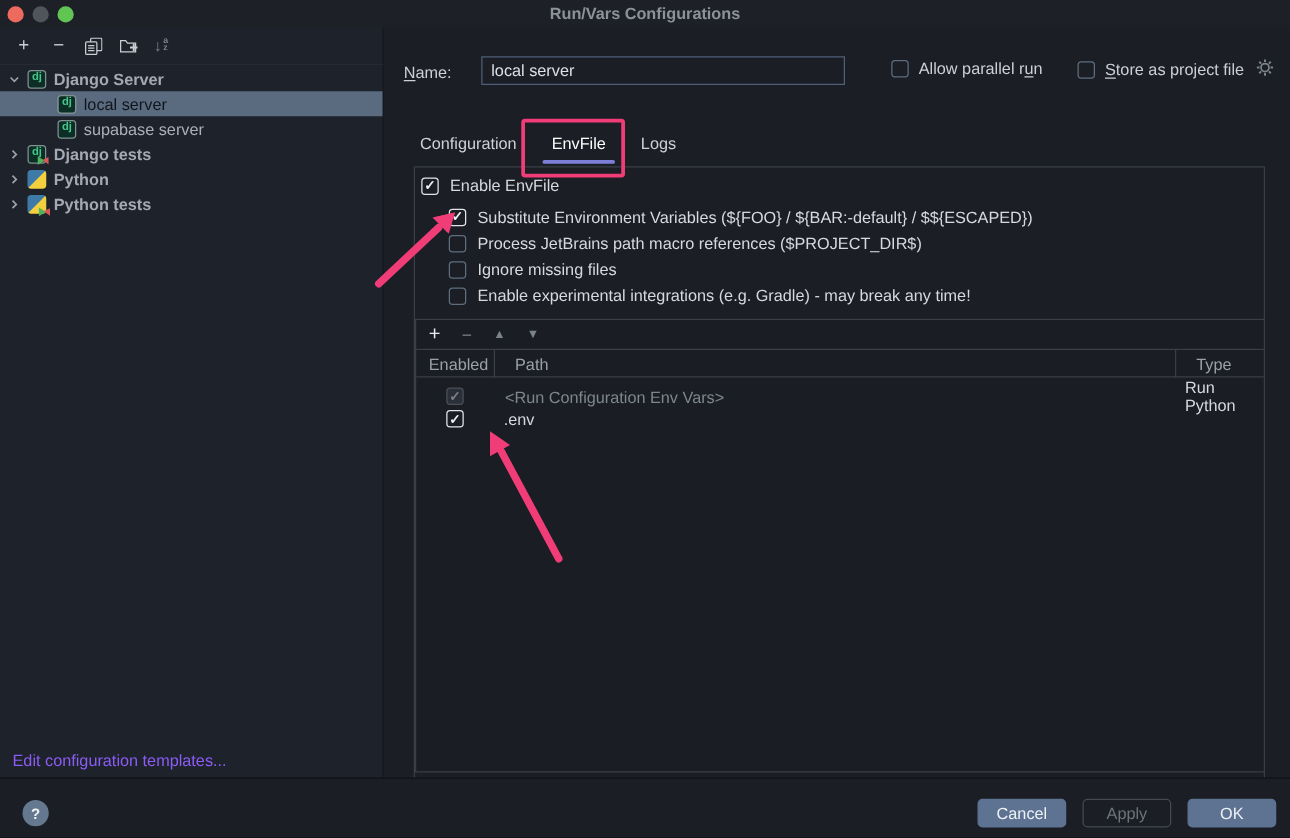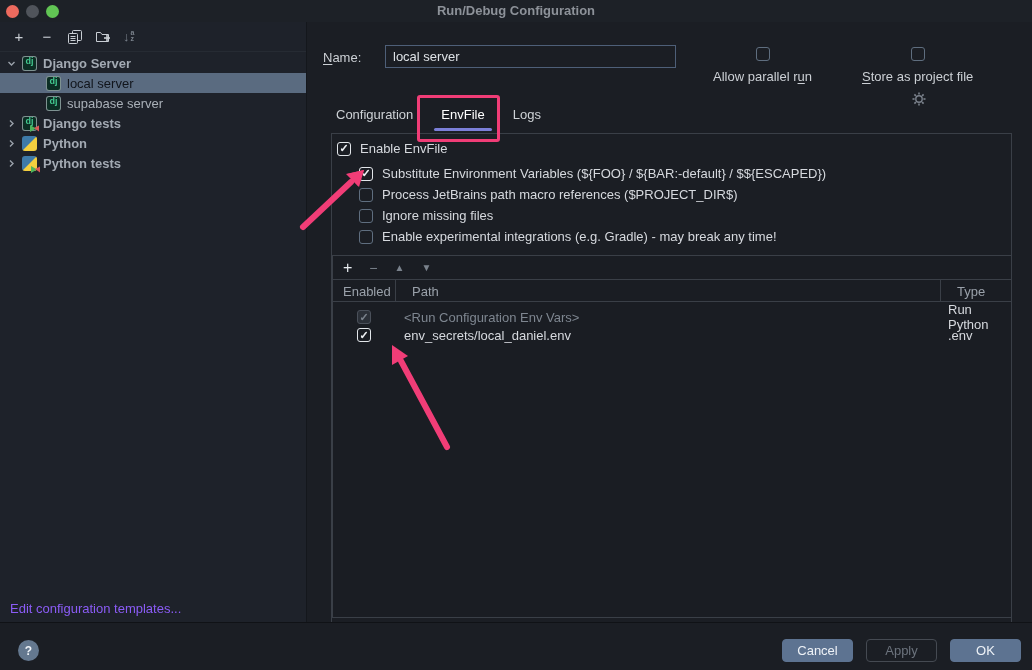--- a/index.html
+++ b/index.html
@@ -39,21 +39,21 @@
   
   .lbl { color:#ccd0d5; }
   .mn { text-decoration:underline; text-underline-offset:2px; }
   #name-label { position:absolute; left:323px; top:50px; }
   #name-input { position:absolute; left:385px; top:45px; width:291px; height:23px; background:#1b1e24; border:1px solid #4e5f78; color:#dde1e5; font:13px "Liberation Sans",sans-serif; padding:0 7px; outline:none; }
   .cbx { width:14px; height:14px; flex:0 0 14px; border:1.5px solid #5f6e7f; border-radius:3px; display:inline-flex; align-items:center; justify-content:center; font-size:11px; font-weight:bold; color:transparent; cursor:default; }
   .cbx.checked { border-color:#e2e6ea; color:#eef1f4; }
   .cbx.checked::after { content:"✓"; }
   .cbx.disabled { border-color:#4a505a; background:#2b3038; color:#7a828c; }
   .cbx.disabled::after { content:"✓"; }
-  .hl-check { position:absolute; display:flex; align-items:center; gap:8px;flex-direction:column; }
+  .hl-check { position:absolute; display:flex; align-items:center; gap:8px; }
   #allow-parallel { left:713px; top:47px; }
   #store-file { left:862px; top:47px; }
   .gear { color:#7b828c; margin-left:2px; }
   
   .tabs { position:absolute; left:336px; top:107px; display:flex; gap:28px; }
   .tab { color:#ced2d6; position:relative; padding-bottom:9px; cursor:pointer; }
   .tab.active { color:#ffffff; }
   .tab.active::after { content:""; position:absolute; left:-7px; right:-7px; bottom:0; height:3px; background:#7b7fd8; border-radius:2px; }
   .anno-rect { position:absolute; left:417px; top:95px; width:83px; height:47px; border:3.5px solid #f13d77; border-radius:3px; z-index:40; pointer-events:none; }
   
@@ -88,21 +88,21 @@
 <body>
 
 <div id="app">
 
   <div class="titlebar">
     <div class="lights">
       <div class="light red"></div>
       <div class="light gray"></div>
       <div class="light green"></div>
     </div>
-    <div class="win-title">Run/Debug Configuration</div>
+    <div class="win-title">Run/Vars Configurations</div>
   </div>
 
   <div class="sidebar">
     <div class="side-toolbar">
       <span class="tb-ic">+</span>
       <span class="tb-ic">−</span>
       <span class="tb-ic">
         <svg width="14" height="14" viewBox="0 0 14 14">
             <rect x="4.5" y="0.5" width="9" height="10" rx="1" fill="none" stroke="#c9ced4"></rect>
             <rect x="0.5" y="3.5" width="9" height="10" rx="1" fill="#1e222a" stroke="#c9ced4"></rect>
@@ -260,21 +260,20 @@
       <div class="cell-en">
           <span class="cbx disabled"></span>
         </div>
       <div class="cell-path">&lt;Run Configuration Env Vars&gt;</div>
       <div class="cell-type">Run Python</div>
     </div>
     <div class="t-grid t-row">
       <div class="cell-en">
           <span class="cbx checked"></span>
         </div>
-      <div class="cell-path">env_secrets/local_daniel.env</div>
       <div class="cell-type">.env</div>
     </div>
   </div>
 
   <div class="footer">
     <div class="help-btn">?</div>
     <div class="btns">
       <div class="btn blue">Cancel</div>
       <div class="btn ghost">Apply</div>
       <div class="btn blue">OK</div>

